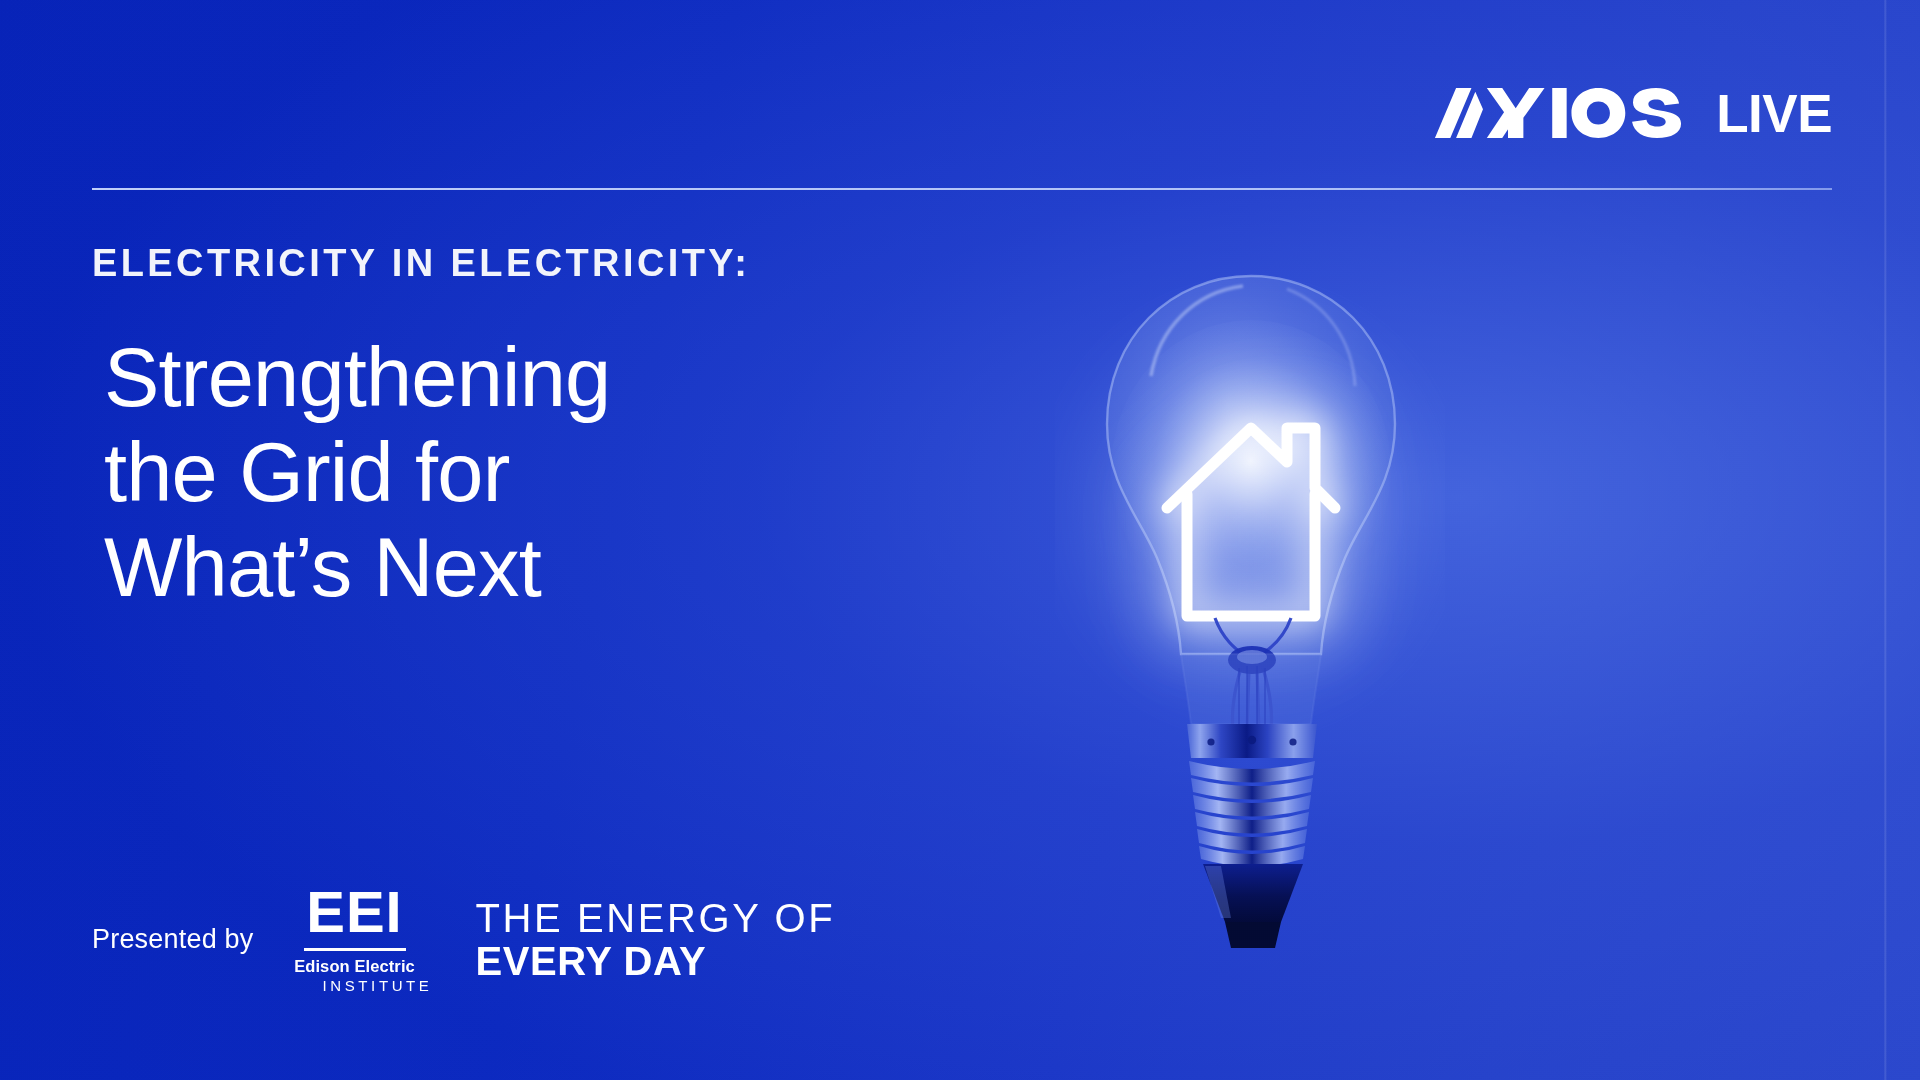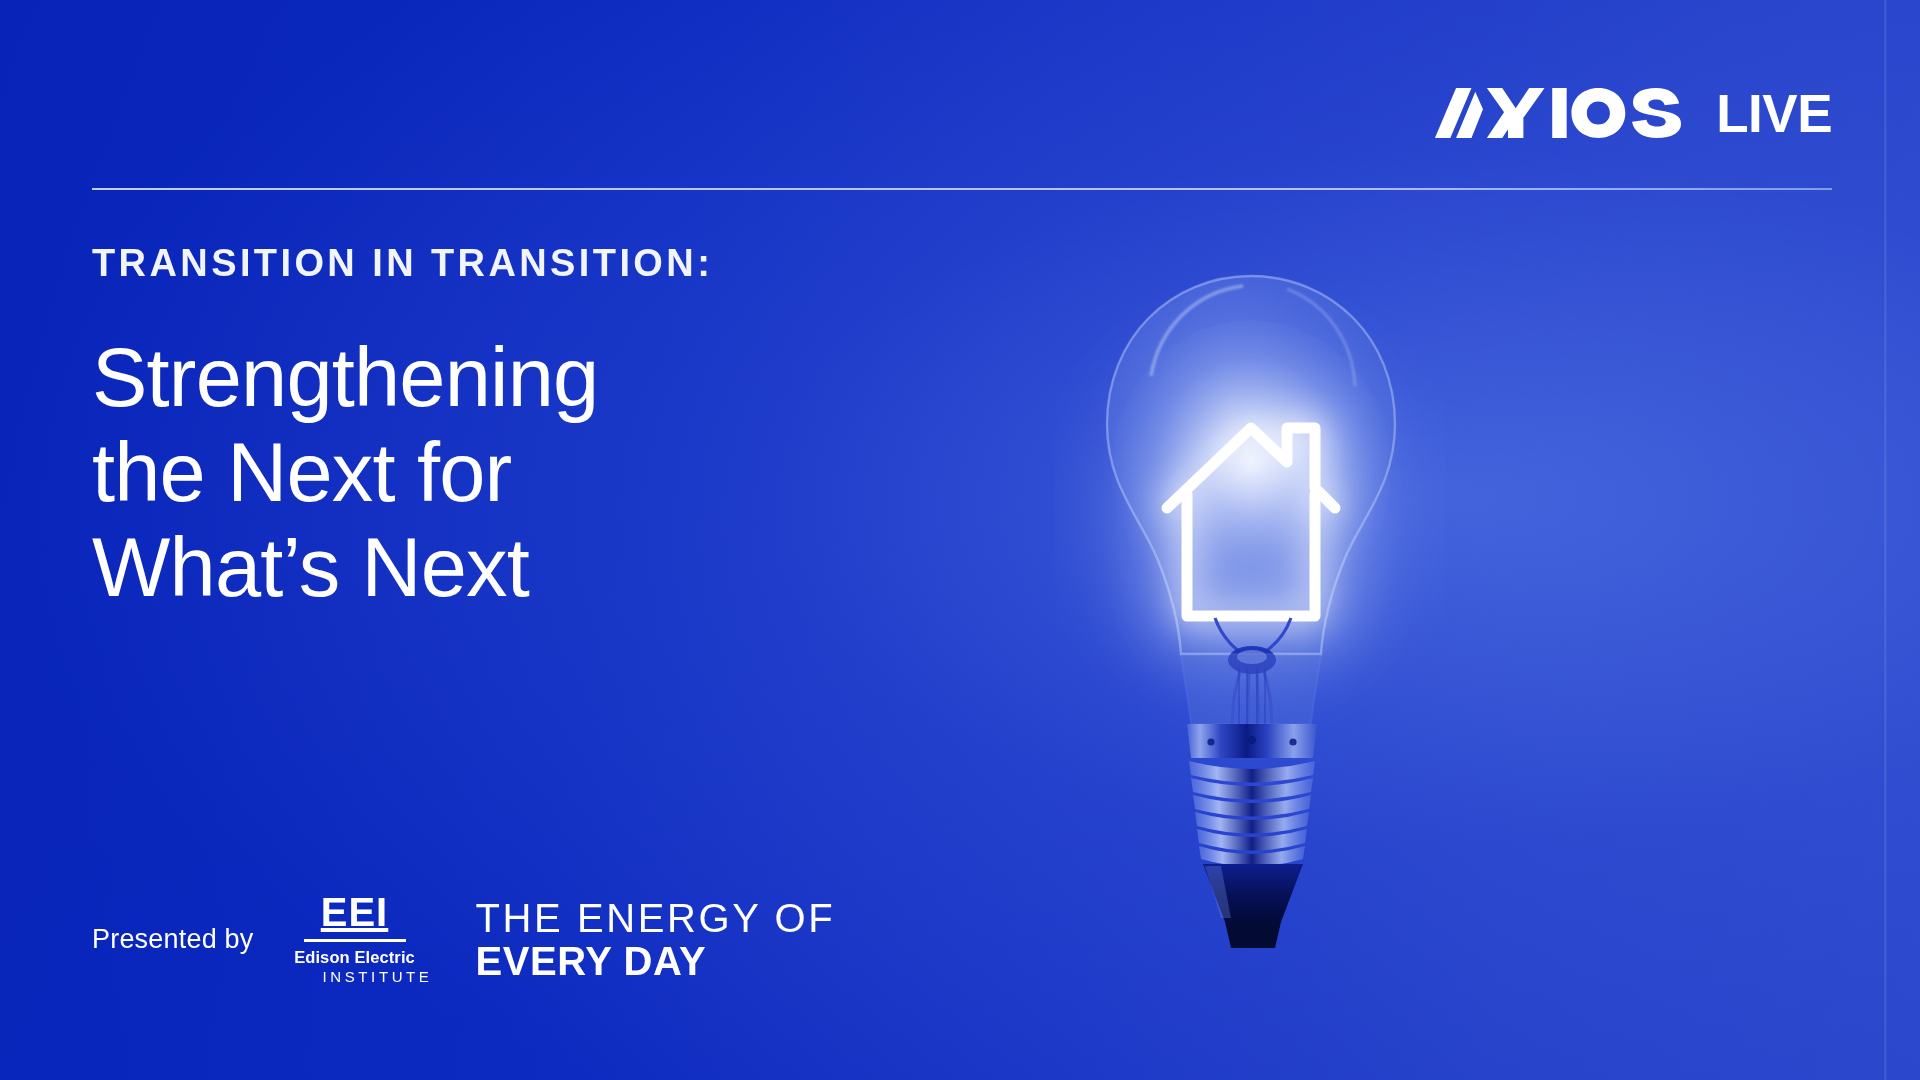--- a/index.html
+++ b/index.html
@@ -68,21 +68,21 @@
     position:absolute; left:92px; top:244px;
     color:#f2f4fb;
     font-size:38px;
     font-weight:600;
     letter-spacing:3.4px;
     line-height:1;
     white-space:nowrap;
   }
 
   #headline {
-    position:absolute; left:92px; top:330px;
+    position:absolute; left:104px; top:330px;
     color:#ffffff;
     font-size:83px;
     font-weight:300;
     line-height:1.145;
     letter-spacing:-0.8px;
     max-width:820px;
   }
   #headline .hl-line { display:block; white-space:nowrap; }
 
   
@@ -102,24 +102,23 @@
   }
 
   
   .eei {
     display:flex; flex-direction:column; align-items:center;
     color:#fff;
     width:118px;
     margin-left:2px;
   }
   .eei-letters {
-    font-size:40px; font-weight:700; letter-spacing:1px;
+    font-size:58px; font-weight:700; letter-spacing:1px;
     line-height:.98;
     font-family:"Liberation Sans", sans-serif;
-    text-decoration:underline;
   }
   .eei-rule {
     width:102px; height:3px; background:#fff;
     margin:7px 0 6px 0;
   }
   .eei-sub1 { font-size:16.5px; font-weight:700; letter-spacing:.1px; line-height:1.15; white-space:nowrap;}
   .eei-sub2 { font-size:15px; font-weight:400; letter-spacing:3.6px; line-height:1.3; white-space:nowrap;margin-left:46px; }
 
   
   .eoed { display:flex; flex-direction:column; color:#fff; margin-left:22px; margin-bottom:0; }
@@ -285,25 +284,25 @@
 
       <path d="M232 0 C245 0 254 6 256 16 L241 18 C240 14 237 12 232 12 C227 12 224 14 224 17
                C224 27 258 20 258 37 C258 47 248 52 233 52 C219 52 209 46 207 35 L222 33
                C223 38 227 40 233 40 C239 40 242 38 242 35 C242 25 208 32 208 15 C208 5 218 0 232 0 Z" fill="#ffffff"></path>
     </svg>
     <span class="live-word">LIVE</span>
   </div>
 
   <div id="divider"></div>
 
-  <div id="eyebrow">TRANSITION IN TRANSITION:</div>
+  <div id="eyebrow">ELECTRICITY IN ELECTRICITY:</div>
 
   <h1 id="headline">
     <span class="hl-line">Strengthening</span>
-    <span class="hl-line">the Next for</span>
+    <span class="hl-line">the Grid for</span>
     <span class="hl-line">What’s Next</span>
   </h1>
 
   <div id="footer">
 
     <span id="presented-by">Presented by</span>
 
     <div class="eei">
       <div class="eei-letters">EEI</div>
       <div class="eei-rule"></div>

